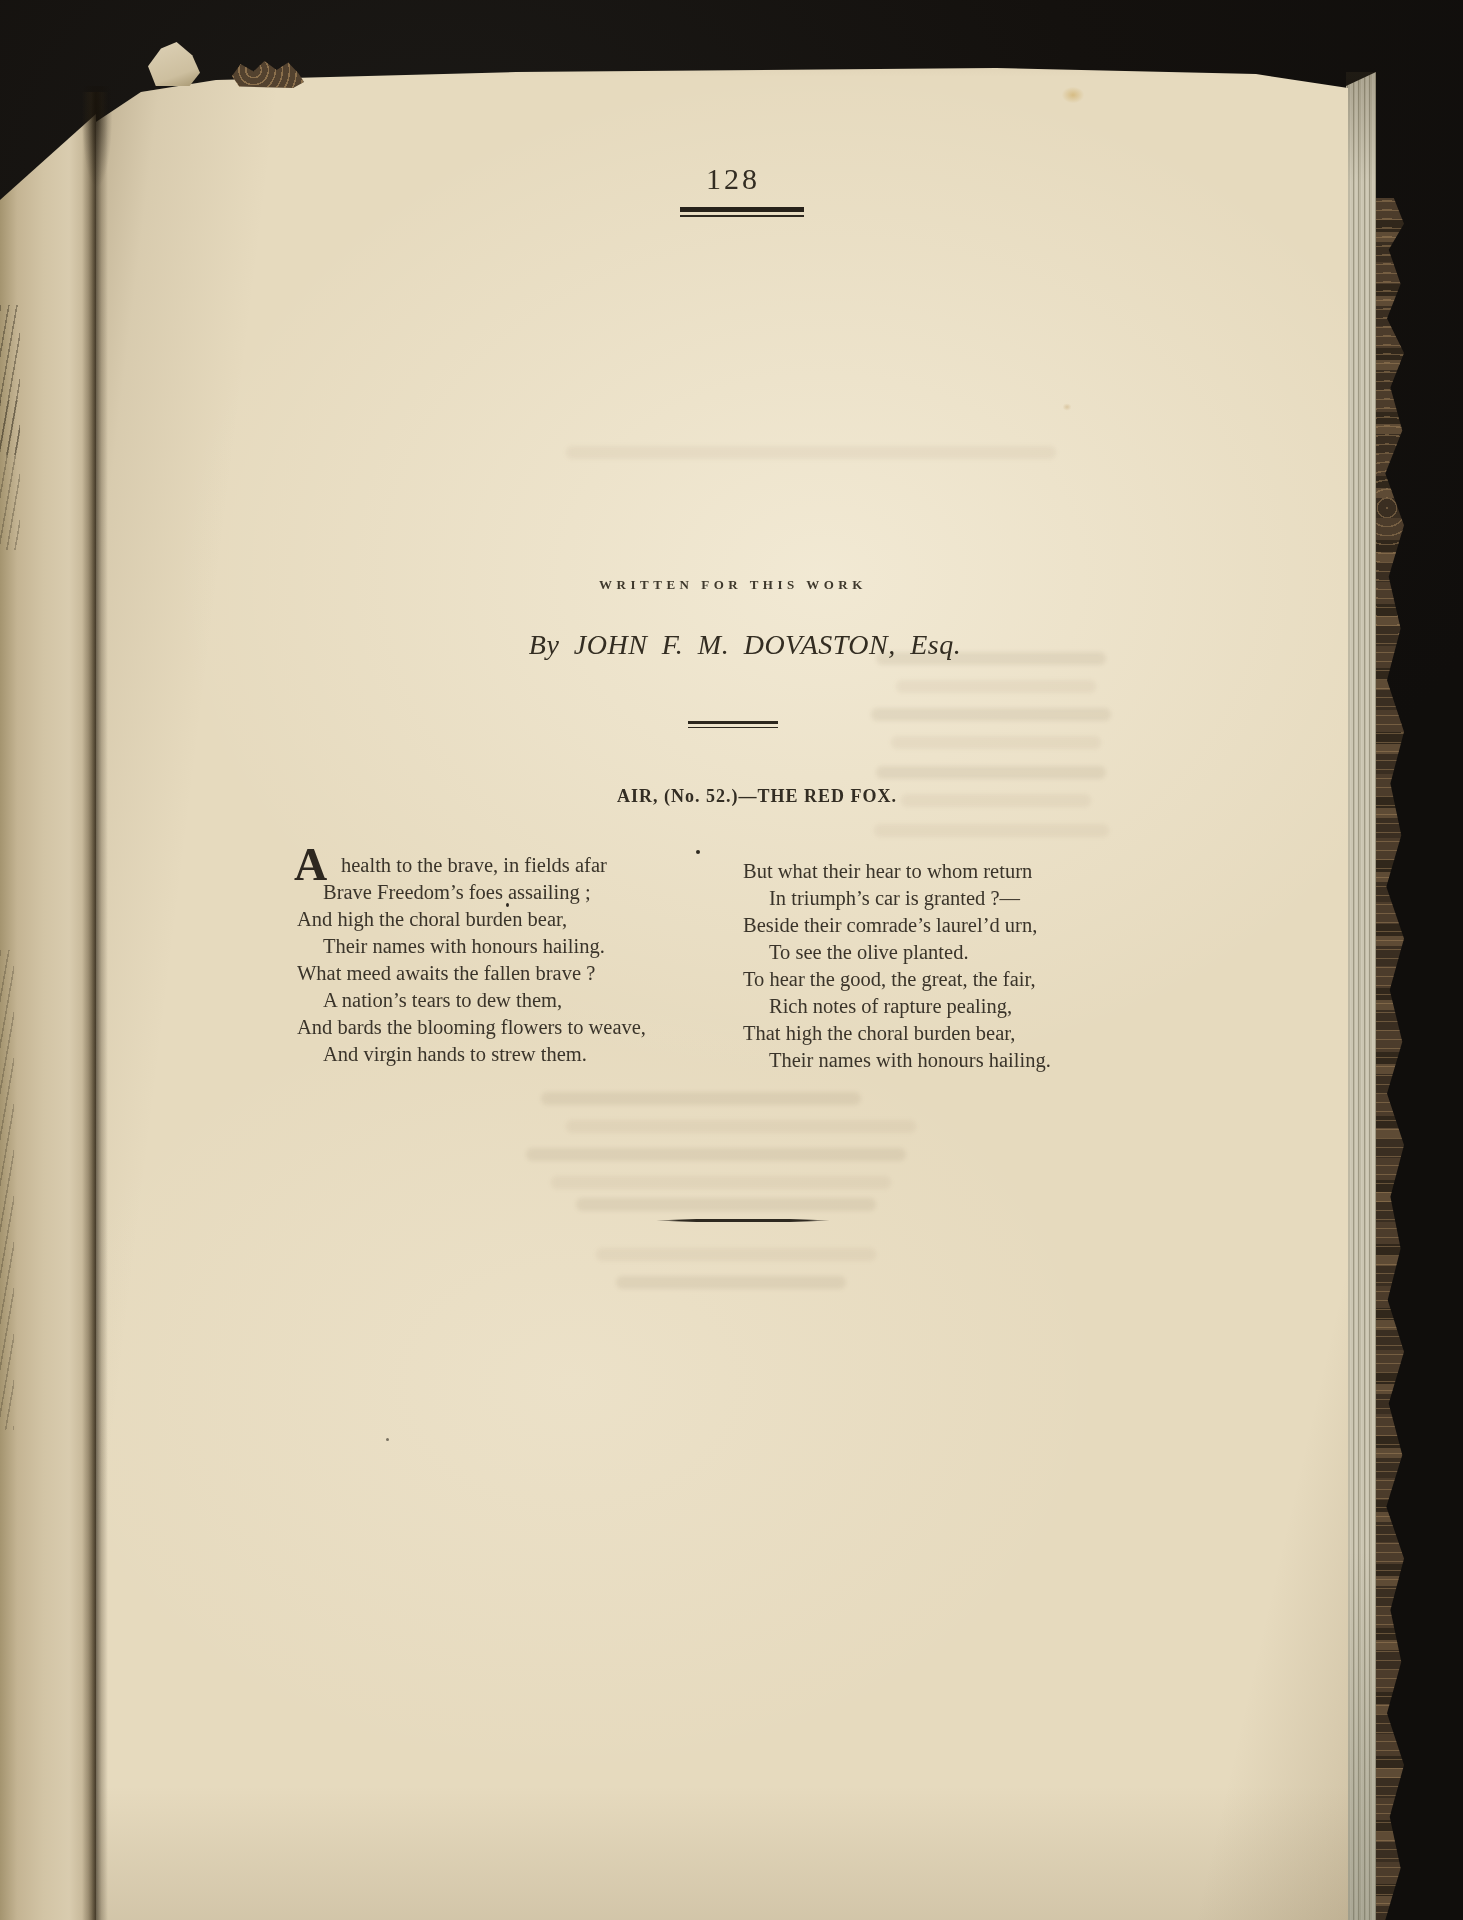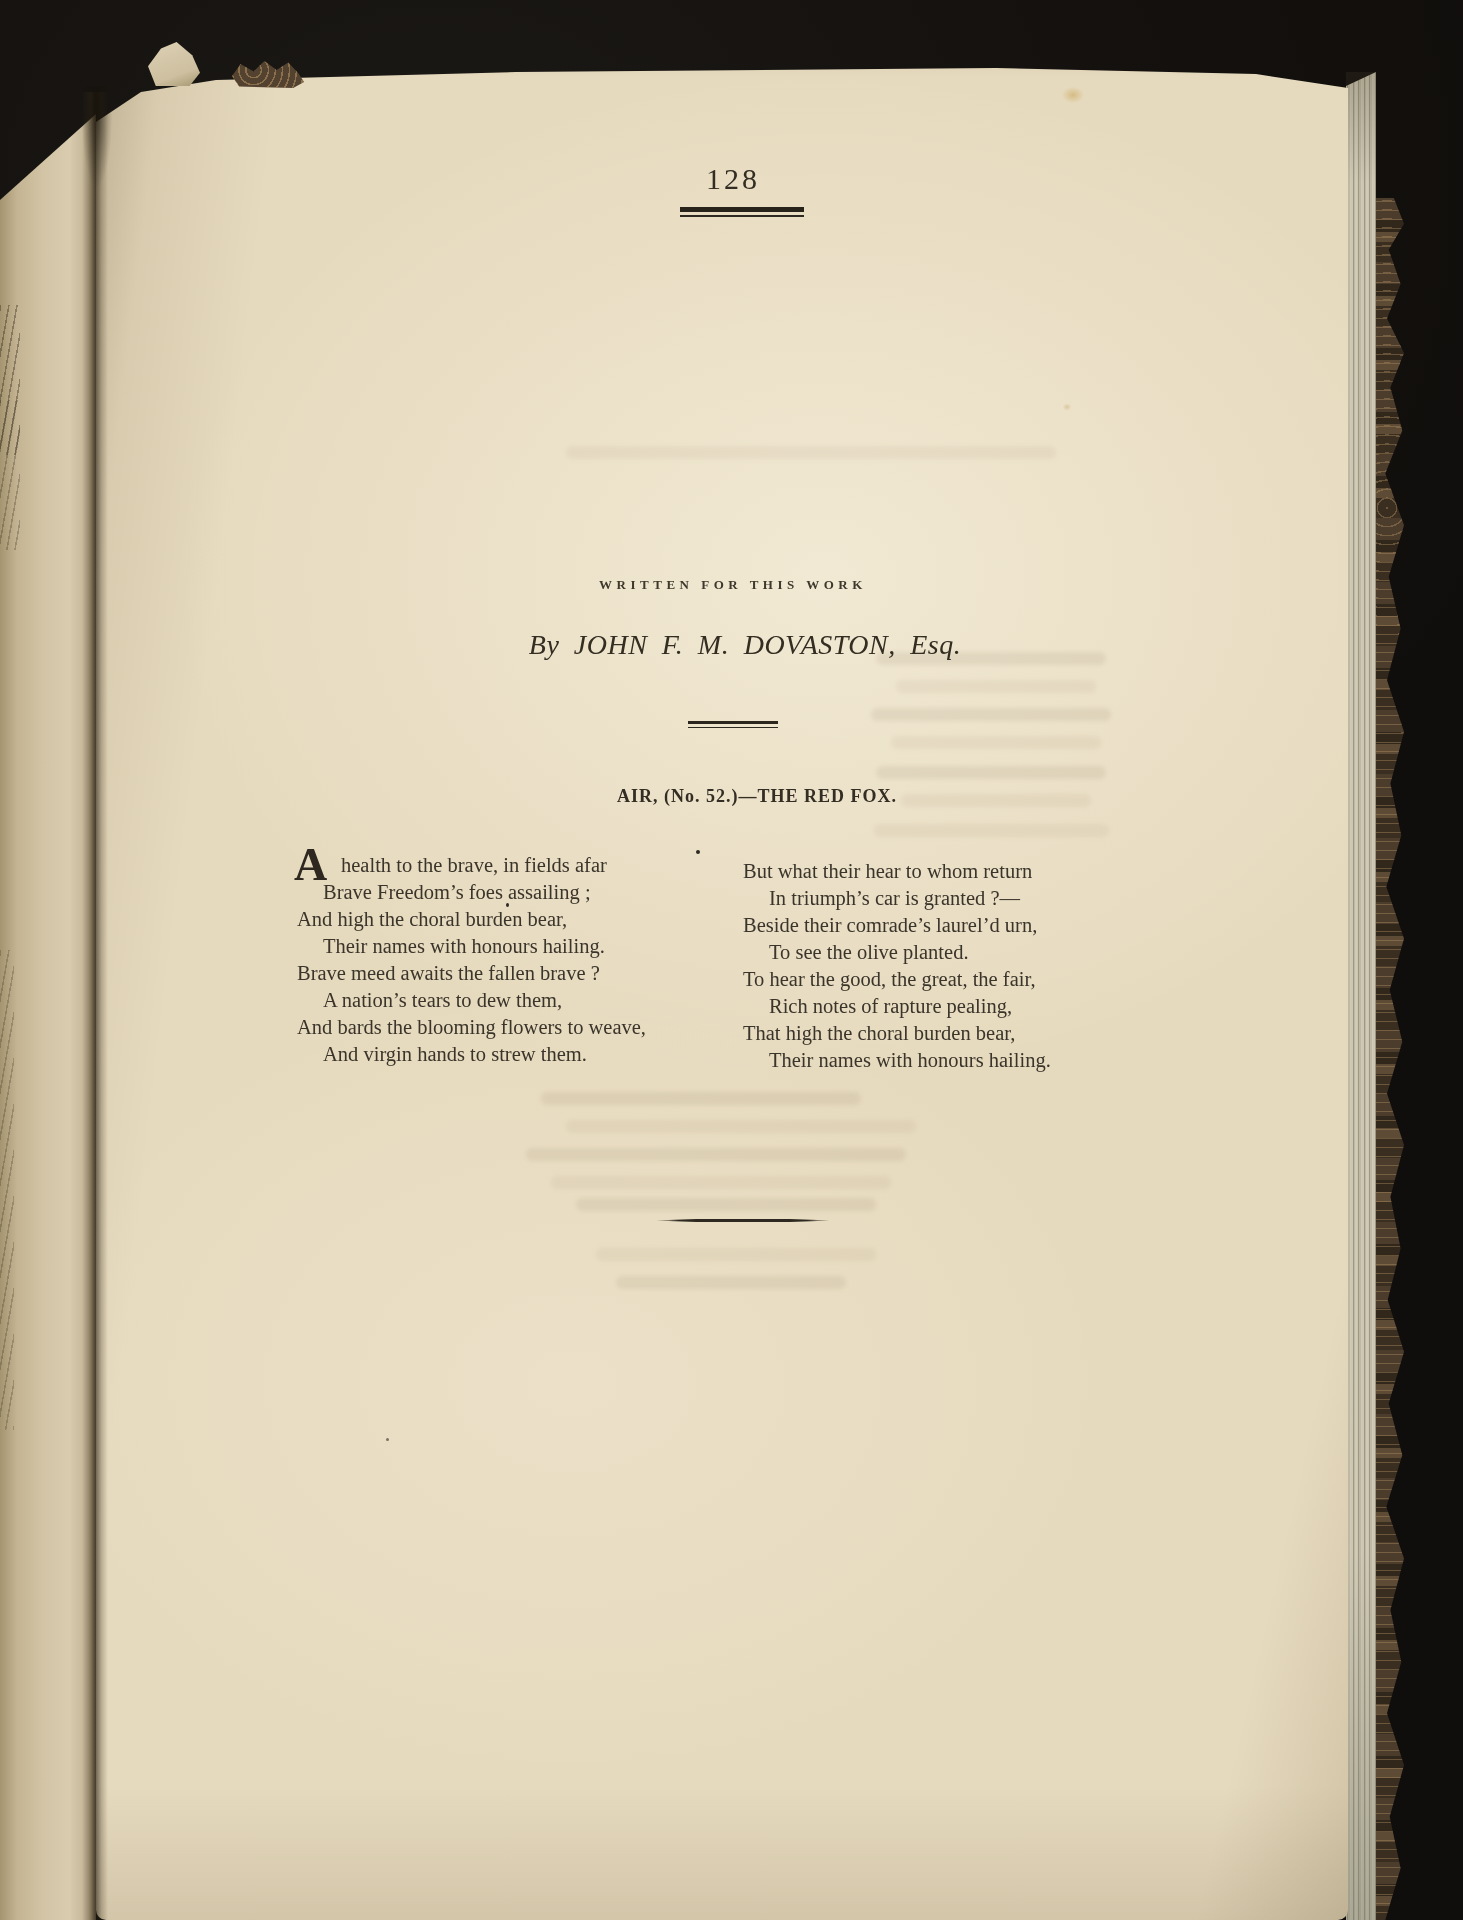--- a/index.html
+++ b/index.html
@@ -27,21 +27,21 @@
   
   .page{position:absolute;left:96px;top:0;width:1252px;height:1920px;z-index:2;color:#383226;
     background:
       radial-gradient(900px 700px at 58% 30%, rgba(253,248,233,0.50), rgba(0,0,0,0) 72%),
       radial-gradient(760px 560px at 38% 72%, rgba(250,243,226,0.28), rgba(0,0,0,0) 70%),
       linear-gradient(97deg, rgba(118,98,64,0.38) 0%, rgba(118,98,64,0.12) 5%, rgba(118,98,64,0) 13%),
       linear-gradient(180deg, rgba(108,90,58,0.30) 0%, rgba(108,90,58,0) 4%),
       linear-gradient(283deg, rgba(118,98,64,0.20) 0%, rgba(118,98,64,0) 9%),
       linear-gradient(0deg, rgba(108,90,58,0.16) 0%, rgba(108,90,58,0) 7%),
       #e6dabe;
-    clip-path:polygon(0 122px,45px 92px,120px 80px,420px 72px,900px 68px,1160px 74px,1252px 88px,1252px 1920px,0 1920px);border-radius:10px;}
+    clip-path:polygon(0 122px,45px 92px,120px 80px,420px 72px,900px 68px,1160px 74px,1252px 88px,1252px 1920px,0 1920px);}
 
   .centered{position:absolute;left:11px;width:1252px;text-align:center;white-space:nowrap;}
 
   .page-number{top:162px;font-size:30px;letter-spacing:3px;color:#332d23;}
   .pagenum-rule{position:absolute;left:584px;top:207px;width:124px;}
   .pagenum-rule .thick{height:5px;background:#27221a;}
   .pagenum-rule .thin{height:2px;margin-top:3px;background:#2e2920;}
 
   .poem-title{top:472px;font-family:"DejaVu Serif", serif;font-size:34px;font-weight:700;
     color:#2b251b;letter-spacing:0px;word-spacing:12px;text-shadow:0.6px 0 0 #2b251b;}
@@ -168,21 +168,21 @@
     <div class="centered air-caption">AIR, (No. 52.)—THE RED FOX.</div>
 
     <div class="poem-col left">
       <div class="poem-line first-line">
         <span class="drop-cap">A</span>
         <span>health to the brave, in fields afar</span>
       </div>
       <div class="poem-line indent">Brave Freedom’s foes assailing ;</div>
       <div class="poem-line">And high the choral burden bear,</div>
       <div class="poem-line indent">Their names with honours hailing.</div>
-      <div class="poem-line">Brave meed awaits the fallen brave ?</div>
+      <div class="poem-line">What meed awaits the fallen brave ?</div>
       <div class="poem-line indent">A nation’s tears to dew them,</div>
       <div class="poem-line">And bards the blooming flowers to weave,</div>
       <div class="poem-line indent">And virgin hands to strew them.</div>
     </div>
 
     <div class="poem-col right">
       <div class="poem-line">But what their hear to whom return</div>
       <div class="poem-line indent">In triumph’s car is granted ?—</div>
       <div class="poem-line">Beside their comrade’s laurel’d urn,</div>
       <div class="poem-line indent">To see the olive planted.</div>

